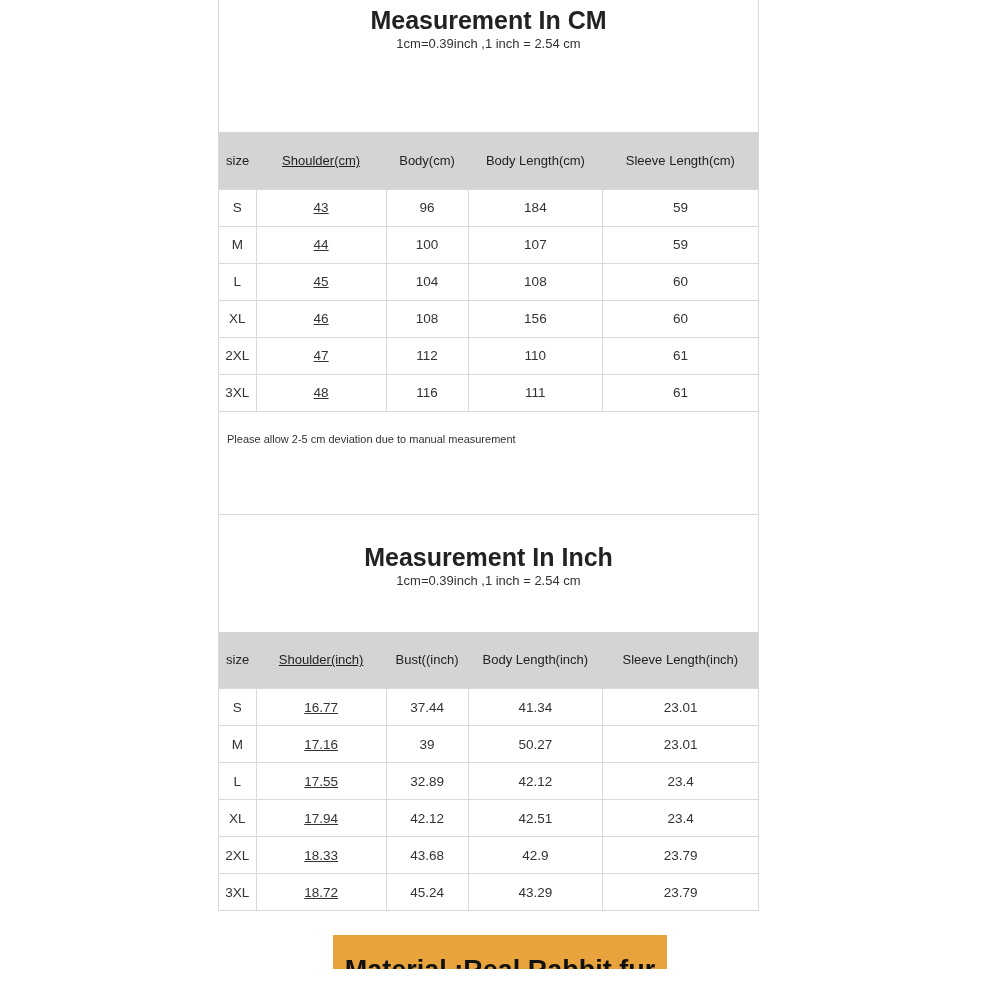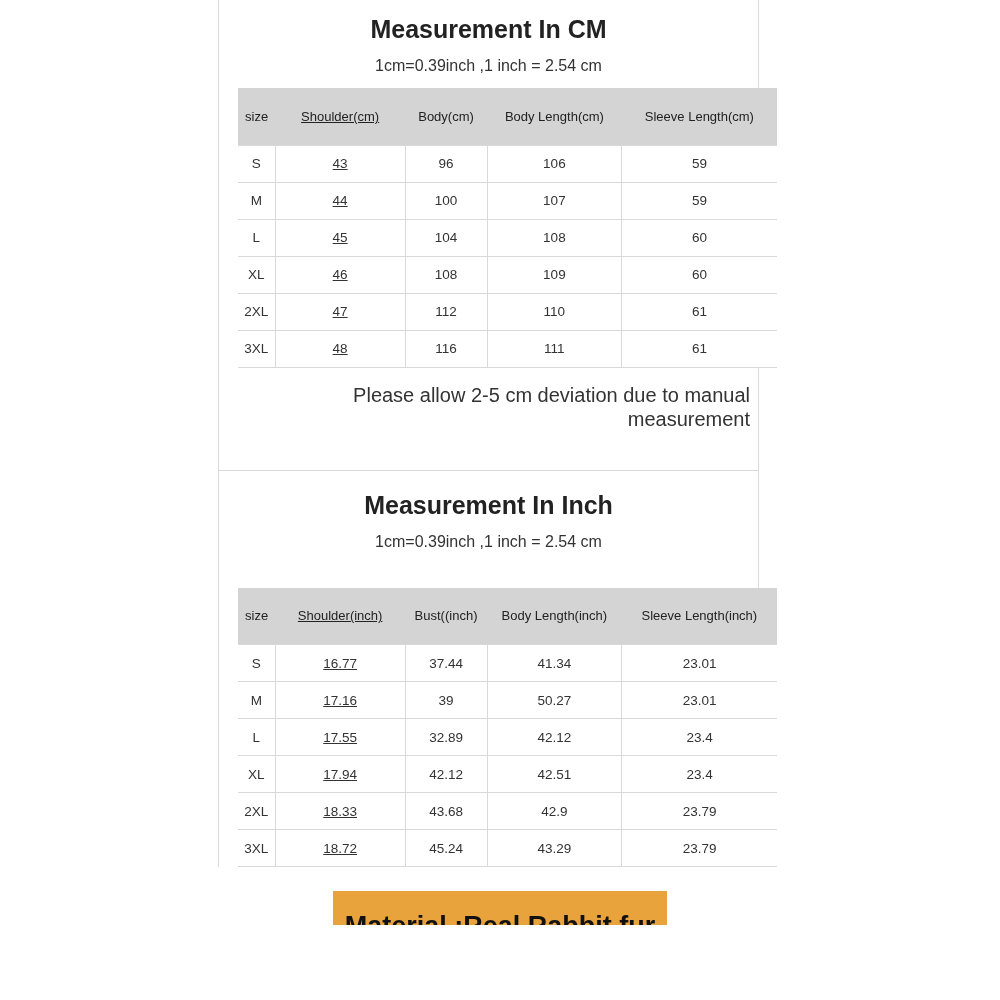--- a/index.html
+++ b/index.html
@@ -15,37 +15,36 @@
     color:#333;
     overflow:hidden;
   }
   .container{
     width:541px;
     margin-left:218px;
     border-left:1px solid var(--border);
     border-right:1px solid var(--border);
   }
   .title-block{text-align:center;}
-  .title-block.cm{height:88px;padding-top:15px;}
-  .title-block.inch{height:117px;padding-top:20px;}
+  .title-block.cm{height:132px;padding-top:6px;}
+  .title-block.inch{height:117px;padding-top:28px;}
   .chart-title{
     font-size:25px;
     font-weight:bold;
     color:#222;
   }
   .subtitle{
-    font-size:16px;
-    margin-top:13px;
+    font-size:13px;
+    margin-top:1px;
     color:#333;
   }
   table{
     width:100%;
     border-collapse:collapse;
     table-layout:fixed;
-    margin-left:19px;
   }
   thead th{
     background:var(--header-bg);
     font-weight:normal;
     font-size:13px;
     color:#222;
     height:57px;
     text-align:center;
     border-bottom:1px solid var(--border);
   }
@@ -58,22 +57,22 @@
     background:#fff;
   }
   tbody td:last-child{border-right:none;}
   th:nth-child(1),td:nth-child(1){width:6.9%;}
   th:nth-child(2),td:nth-child(2){width:24.1%;text-decoration:underline;}
   th:nth-child(3),td:nth-child(3){width:15.2%;}
   th:nth-child(4),td:nth-child(4){width:25.0%;}
   th:nth-child(5),td:nth-child(5){width:28.8%;}
   .note{
     border-bottom:1px solid var(--border);
-    text-align:right;
-    font-size:20px;
+    text-align:left;
+    font-size:11px;
     color:#333;
   }
   .note.cm-note{height:103px;padding:15px 8px 0;}
   .note.cm-note p{line-height:24px;}
   .note.inch-note{height:52px;padding-top:17px;}
   .material-wrap{
     margin:24px auto 0;
     width:fit-content;
     height:32px;
     overflow:hidden;
@@ -107,42 +106,42 @@
             <th>Body(cm)</th>
             <th>Body Length(cm)</th>
             <th>Sleeve Length(cm)</th>
           </tr>
         </thead>
         <tbody>
           <tr>
             <td>S</td>
             <td>43</td>
             <td>96</td>
-            <td>106</td>
+            <td>184</td>
             <td>59</td>
           </tr>
           <tr>
             <td>M</td>
             <td>44</td>
             <td>100</td>
             <td>107</td>
             <td>59</td>
           </tr>
           <tr>
             <td>L</td>
             <td>45</td>
             <td>104</td>
             <td>108</td>
             <td>60</td>
           </tr>
           <tr>
             <td>XL</td>
             <td>46</td>
             <td>108</td>
-            <td>109</td>
+            <td>156</td>
             <td>60</td>
           </tr>
           <tr>
             <td>2XL</td>
             <td>47</td>
             <td>112</td>
             <td>110</td>
             <td>61</td>
           </tr>
           <tr>

